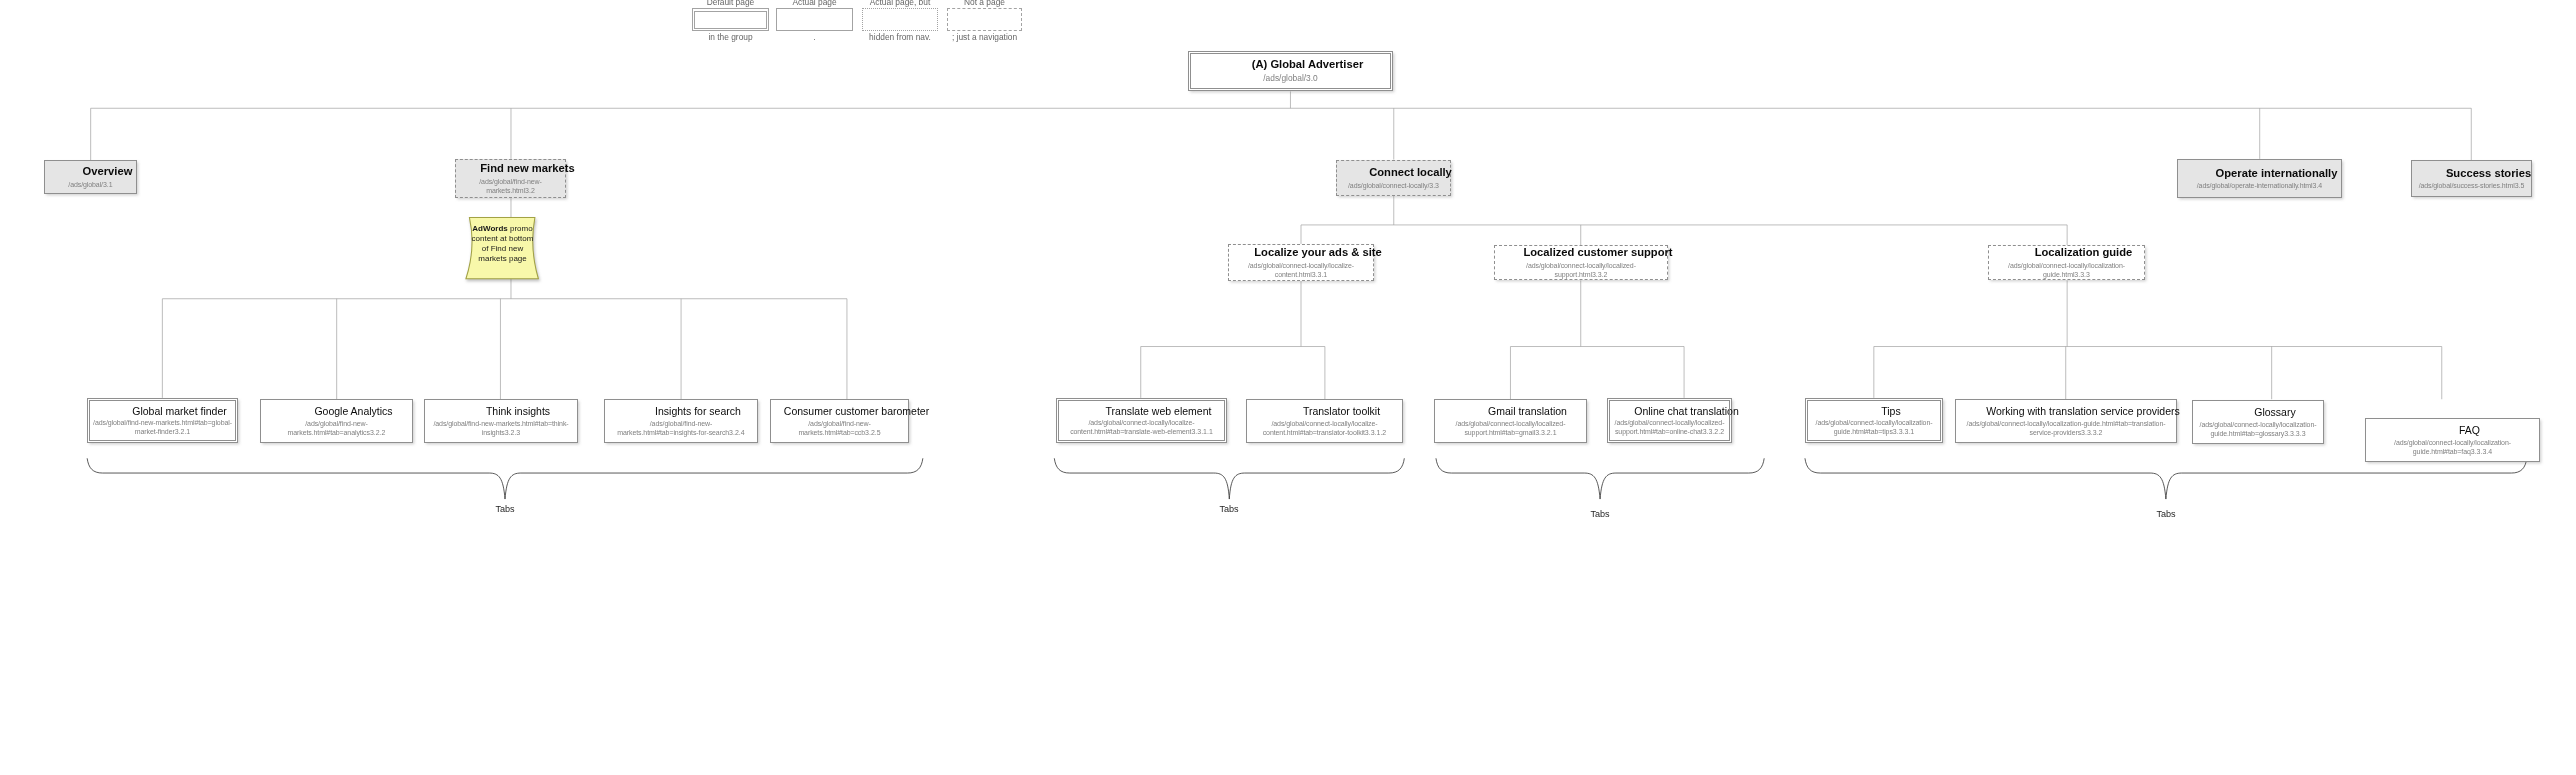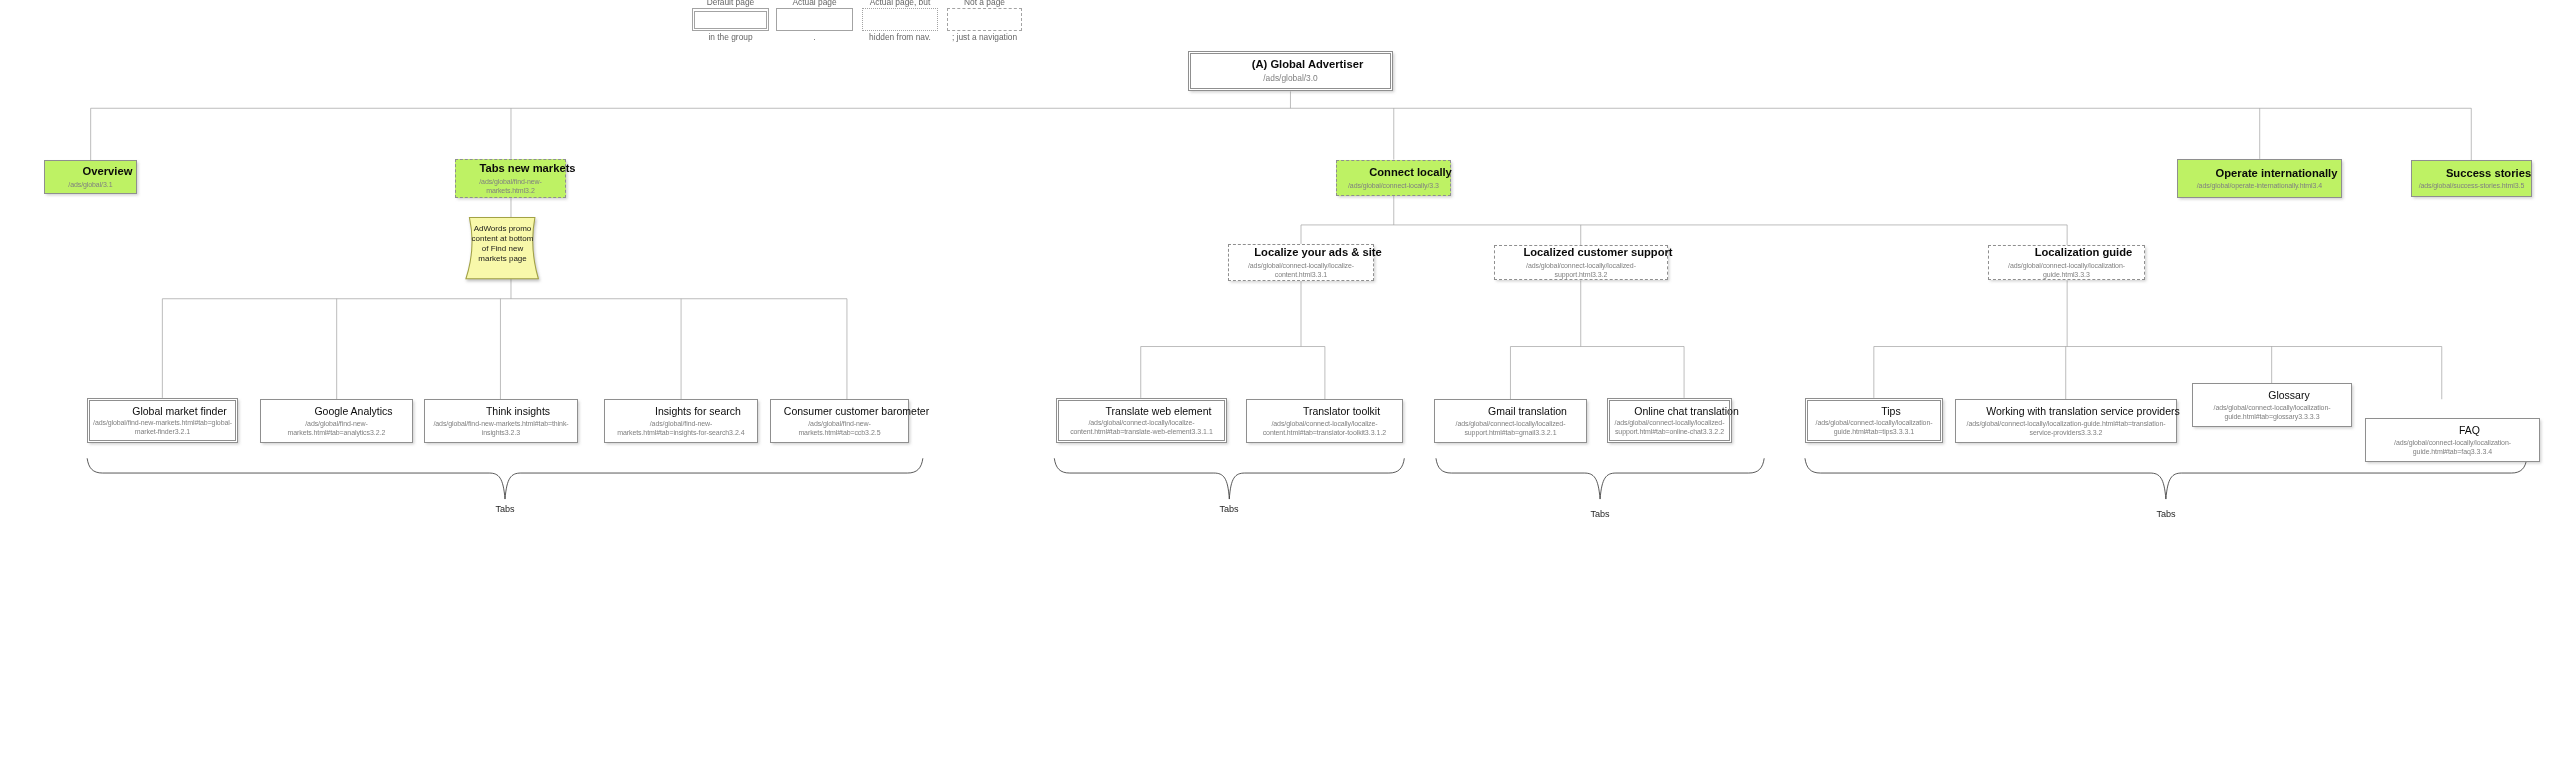--- a/index.html
+++ b/index.html
@@ -9,40 +9,40 @@
 
   
   .node{position:absolute;box-sizing:border-box;display:flex;flex-direction:column;
         align-items:center;justify-content:center;text-align:center;background:#fff;
         border:0.7px solid #8f8f8f;box-shadow:2.1px 2.1px 2.8px rgba(110,110,110,.35);
         padding:1.4px 3.5px;z-index:2;}
   .node .ttl{font-size:10.5px;color:#0a0a0a;line-height:1.15;white-space:nowrap;padding-left:34px;}
   .node.bold .ttl{font-weight:bold;font-size:11.2px;}
   .node .sub{font-size:7px;letter-spacing:-0.1px;color:#808080;line-height:1.3;margin-top:1.4px;padding:0 1.4px;}
   .num{margin-left:0;letter-spacing:0;}
-  .grp{background:#bef264;}
+  .grp{background:#e5e5e5;}
   .dashed{border-style:dashed;}
   .dbl::after{content:"";position:absolute;inset:1.4px;border:0.7px solid #8f8f8f;pointer-events:none;}
   .root .ttl{font-size:15.5px;}
   .root .sub{font-size:8.4px;letter-spacing:0;}
 
   
   .lg{position:absolute;box-sizing:border-box;border:0.7px solid #a3a3a3;background:#fff;
       color:#666;font-size:8.4px;line-height:1.3;display:flex;flex-direction:column;
       align-items:center;justify-content:center;text-align:center;gap:24px;}
   .lg.dbl::after{border-color:#a3a3a3;}
   .lg.dotted{border-style:dotted;}
   .lg.dashed{border-style:dashed;}
 
   
   .note{position:absolute;left:461px;top:214px;width:83px;height:69px;z-index:3;}
   .note svg{position:absolute;left:0;top:0;filter:drop-shadow(1.4px 2.1px 1.4px rgba(90,90,90,.4));}
   .note .ntxt{position:absolute;left:8.4px;right:8.4px;top:9.8px;text-align:center;
               font-size:8px;line-height:1.25;color:#1a1a1a;}
-  .note .b{font-weight:normal;}
+  .note .b{font-weight:bold;}
 
   
   .tabs{position:absolute;transform:translateX(-50%);font-size:9.1px;color:#262626;}
 </style>
 </head>
 <body>
 
 <div id="canvas">
 
   <svg class="overlay" width="2576" height="776" viewBox="0 0 3665 1104">
@@ -109,21 +109,21 @@
   <div class="node bold dbl root" style="left:1188px;top:51px;width:205px;height:40px">
     <div class="ttl">(A) Global Advertiser</div>
     <div class="sub"><span>/ads/global/</span><span class="num">3.0</span></div>
   </div>
 
   <div class="node bold grp" style="left:44px;top:160px;width:93px;height:34px">
     <div class="ttl">Overview</div>
     <div class="sub"><span>/ads/global/</span><span class="num">3.1</span></div>
   </div>
   <div class="node bold grp dashed" style="left:455px;top:159px;width:111px;height:39px">
-    <div class="ttl">Tabs new markets</div>
+    <div class="ttl">Find new markets</div>
     <div class="sub"><span>/ads/global/find-new-markets.html</span><span class="num">3.2</span></div>
   </div>
   <div class="node bold grp dashed" style="left:1336px;top:160px;width:115px;height:36px">
     <div class="ttl">Connect locally</div>
     <div class="sub"><span>/ads/global/connect-locally/</span><span class="num">3.3</span></div>
   </div>
   <div class="node bold grp" style="left:2177px;top:159px;width:165px;height:39px">
     <div class="ttl">Operate internationally</div>
     <div class="sub"><span>/ads/global/operate-internationally.html</span><span class="num">3.4</span></div>
   </div>
@@ -192,21 +192,21 @@
   </div>
 
   <div class="node dbl" style="left:1805px;top:398px;width:138px;height:45px">
     <div class="ttl">Tips</div>
     <div class="sub"><span>/ads/global/connect-locally/localization-guide.html#tab=tips</span><span class="num">3.3.3.1</span></div>
   </div>
   <div class="node" style="left:1955px;top:399px;width:222px;height:44px">
     <div class="ttl">Working with translation service providers</div>
     <div class="sub"><span>/ads/global/connect-locally/localization-guide.html#tab=translation-service-providers</span><span class="num">3.3.3.2</span></div>
   </div>
-  <div class="node" style="left:2192px;top:383px;width:160px;height:44px">
+  <div class="node" style="left:2192px;top:400px;width:132px;height:44px">
     <div class="ttl">Glossary</div>
     <div class="sub"><span>/ads/global/connect-locally/localization-guide.html#tab=glossary</span><span class="num">3.3.3.3</span></div>
   </div>
   <div class="node" style="left:2365px;top:418px;width:175px;height:44px">
     <div class="ttl">FAQ</div>
     <div class="sub"><span>/ads/global/connect-locally/localization-guide.html#tab=faq</span><span class="num">3.3.3.4</span></div>
   </div>
 
   <div class="tabs" style="left:505px;top:504px">Tabs</div>
   <div class="tabs" style="left:1229px;top:504px">Tabs</div>

